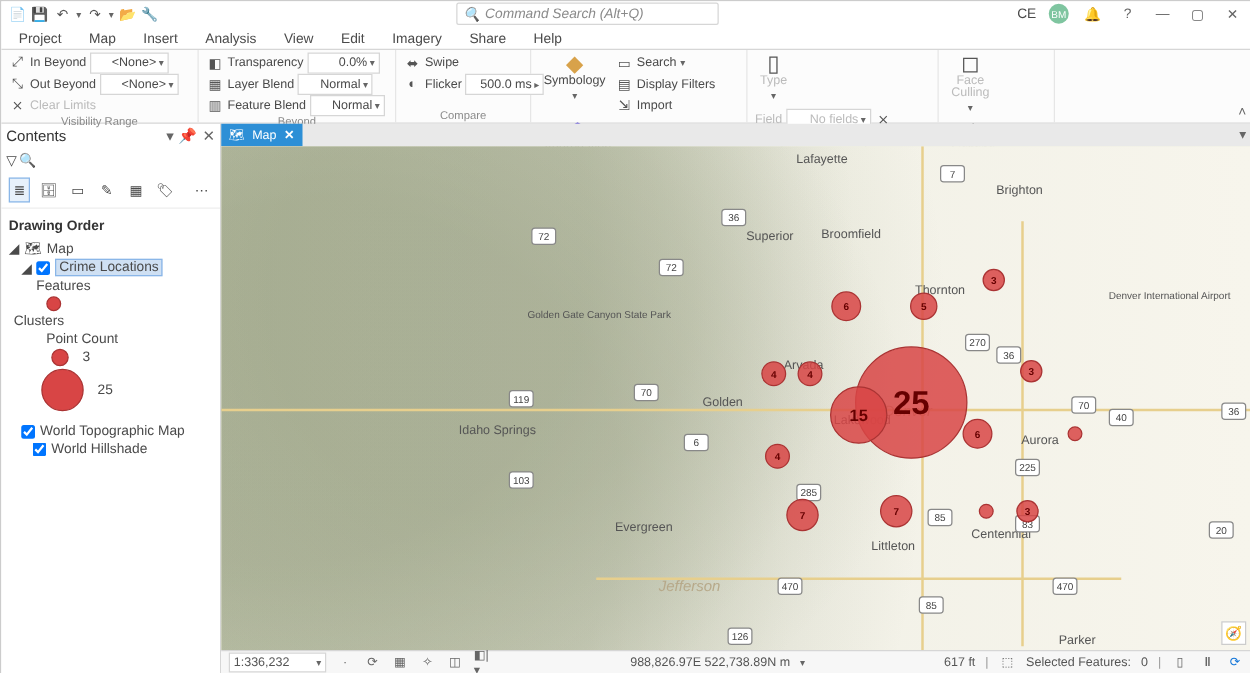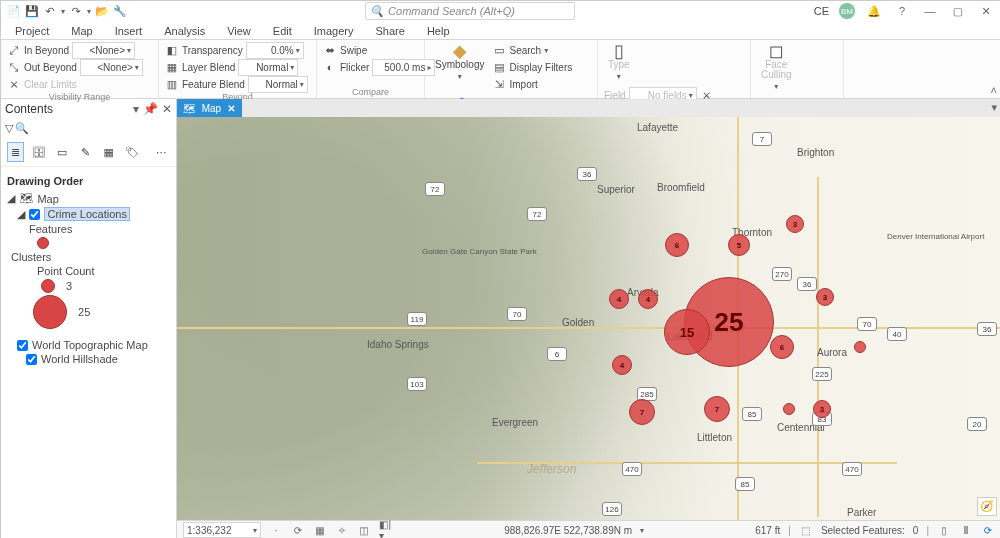--- a/index.html
+++ b/index.html
@@ -400,21 +400,21 @@
           <div class="hwyshield" style="left: 710px; top: 210px;">40</div>
           <div class="hwyshield" style="left: 800px; top: 205px;">36</div>
           <div class="hwyshield" style="left: 635px; top: 250px;">225</div>
           <div class="hwyshield" style="left: 370px; top: 230px;">6</div>
           <div class="hwyshield" style="left: 460px; top: 258px; margin-top: 12px;">285</div>
           <div class="hwyshield" style="left: 230px; top: 260px;">103</div>
           <div class="hwyshield" style="left: 565px; top: 290px;">85</div>
           <div class="hwyshield" style="left: 635px; top: 295px;">83</div>
           <div class="hwyshield" style="left: 665px; top: 345px;">470</div>
           <div class="hwyshield" style="left: 445px; top: 345px;">470</div>
-          <div class="hwyshield" style="left: 425px; top: 385px;">126</div>
+          <div class="hwyshield" style="left: 405px; top: 385px;">126</div>
           <div class="hwyshield" style="left: 790px; top: 300px;">20</div>
           <div class="hwyshield" style="left: 558px; top: 360px;">85</div>
           <div class="hwyshield" style="left: 400px; top: 50px;">36</div>
           <div class="clu" style="left: 552px; top: 205px; width: 88px; height: 88px; font-size: 26.4px;">25</div>
           <div class="clu" style="left: 510px; top: 215px; width: 44px; height: 44px; font-size: 13.2px;">15</div>
           <div class="clu" style="left: 465px; top: 295px; width: 24px; height: 24px; font-size: 8px;">7</div>
           <div class="clu" style="left: 540px; top: 292px; width: 24px; height: 24px; font-size: 8px;">7</div>
           <div class="clu" style="left: 605px; top: 230px; width: 22px; height: 22px; font-size: 8px;">6</div>
           <div class="clu" style="left: 500px; top: 128px; width: 22px; height: 22px; font-size: 8px;">6</div>
           <div class="clu" style="left: 562px; top: 128px; width: 20px; height: 20px; font-size: 8px;">5</div>

